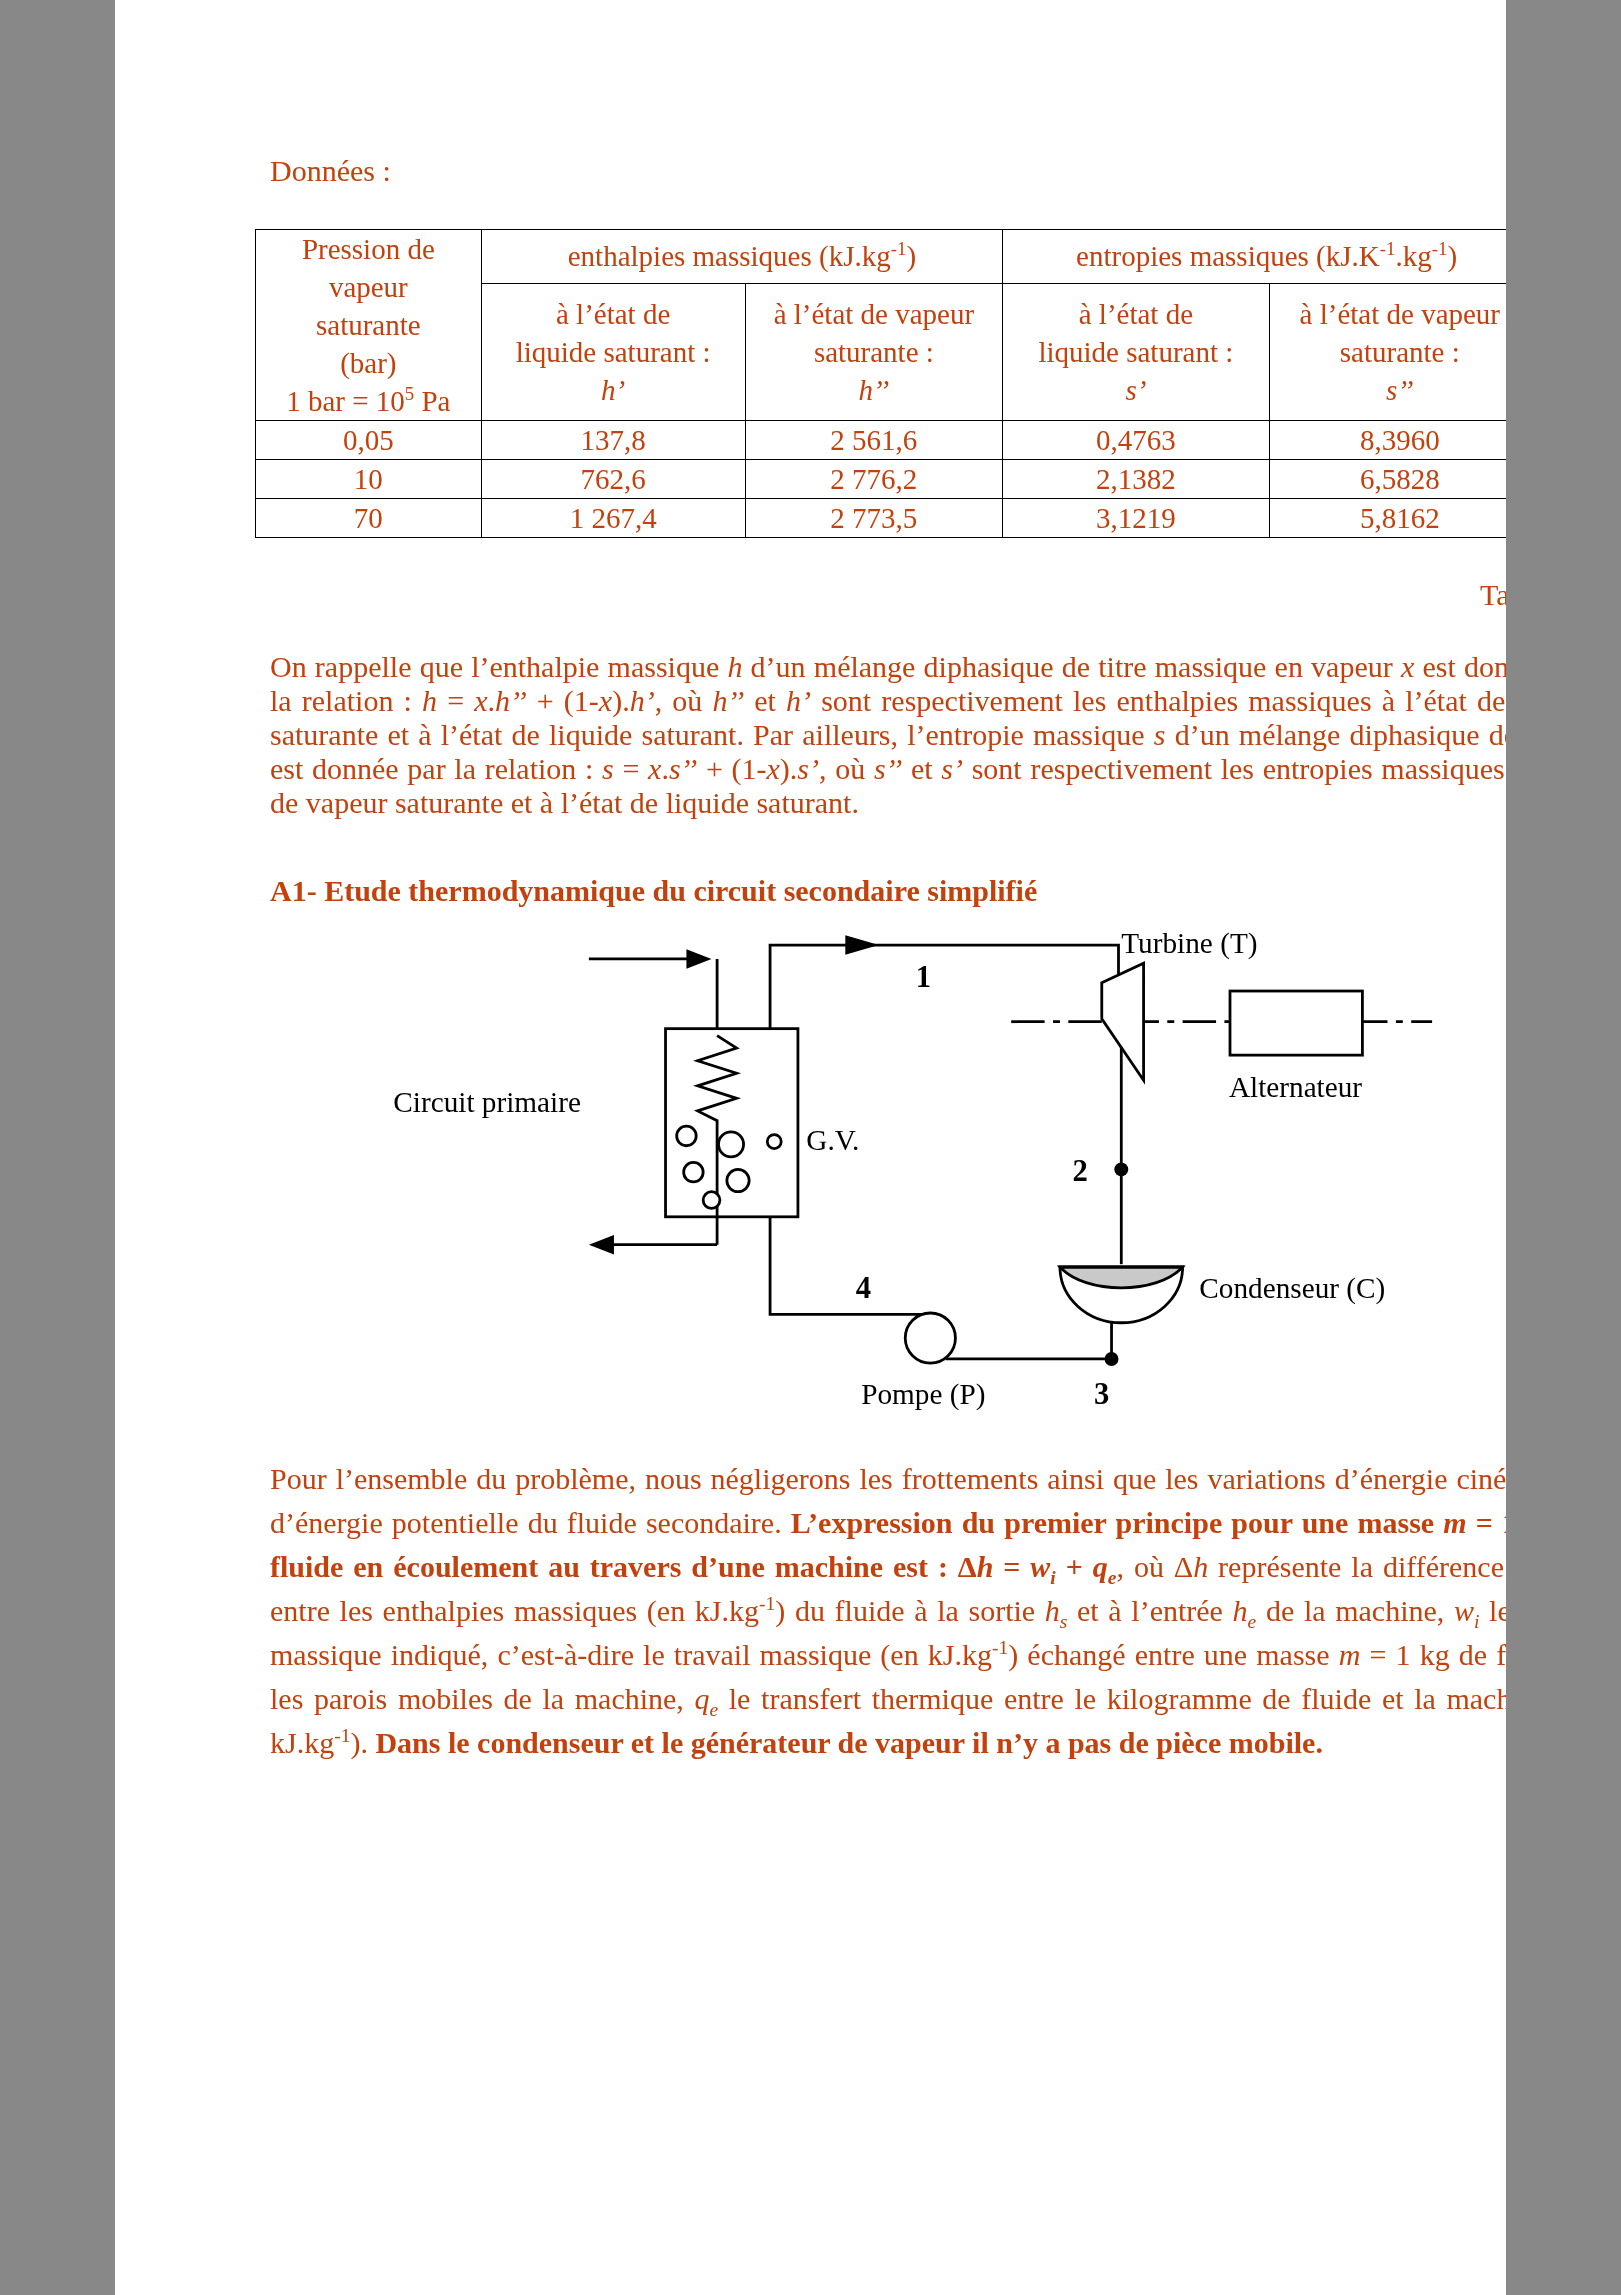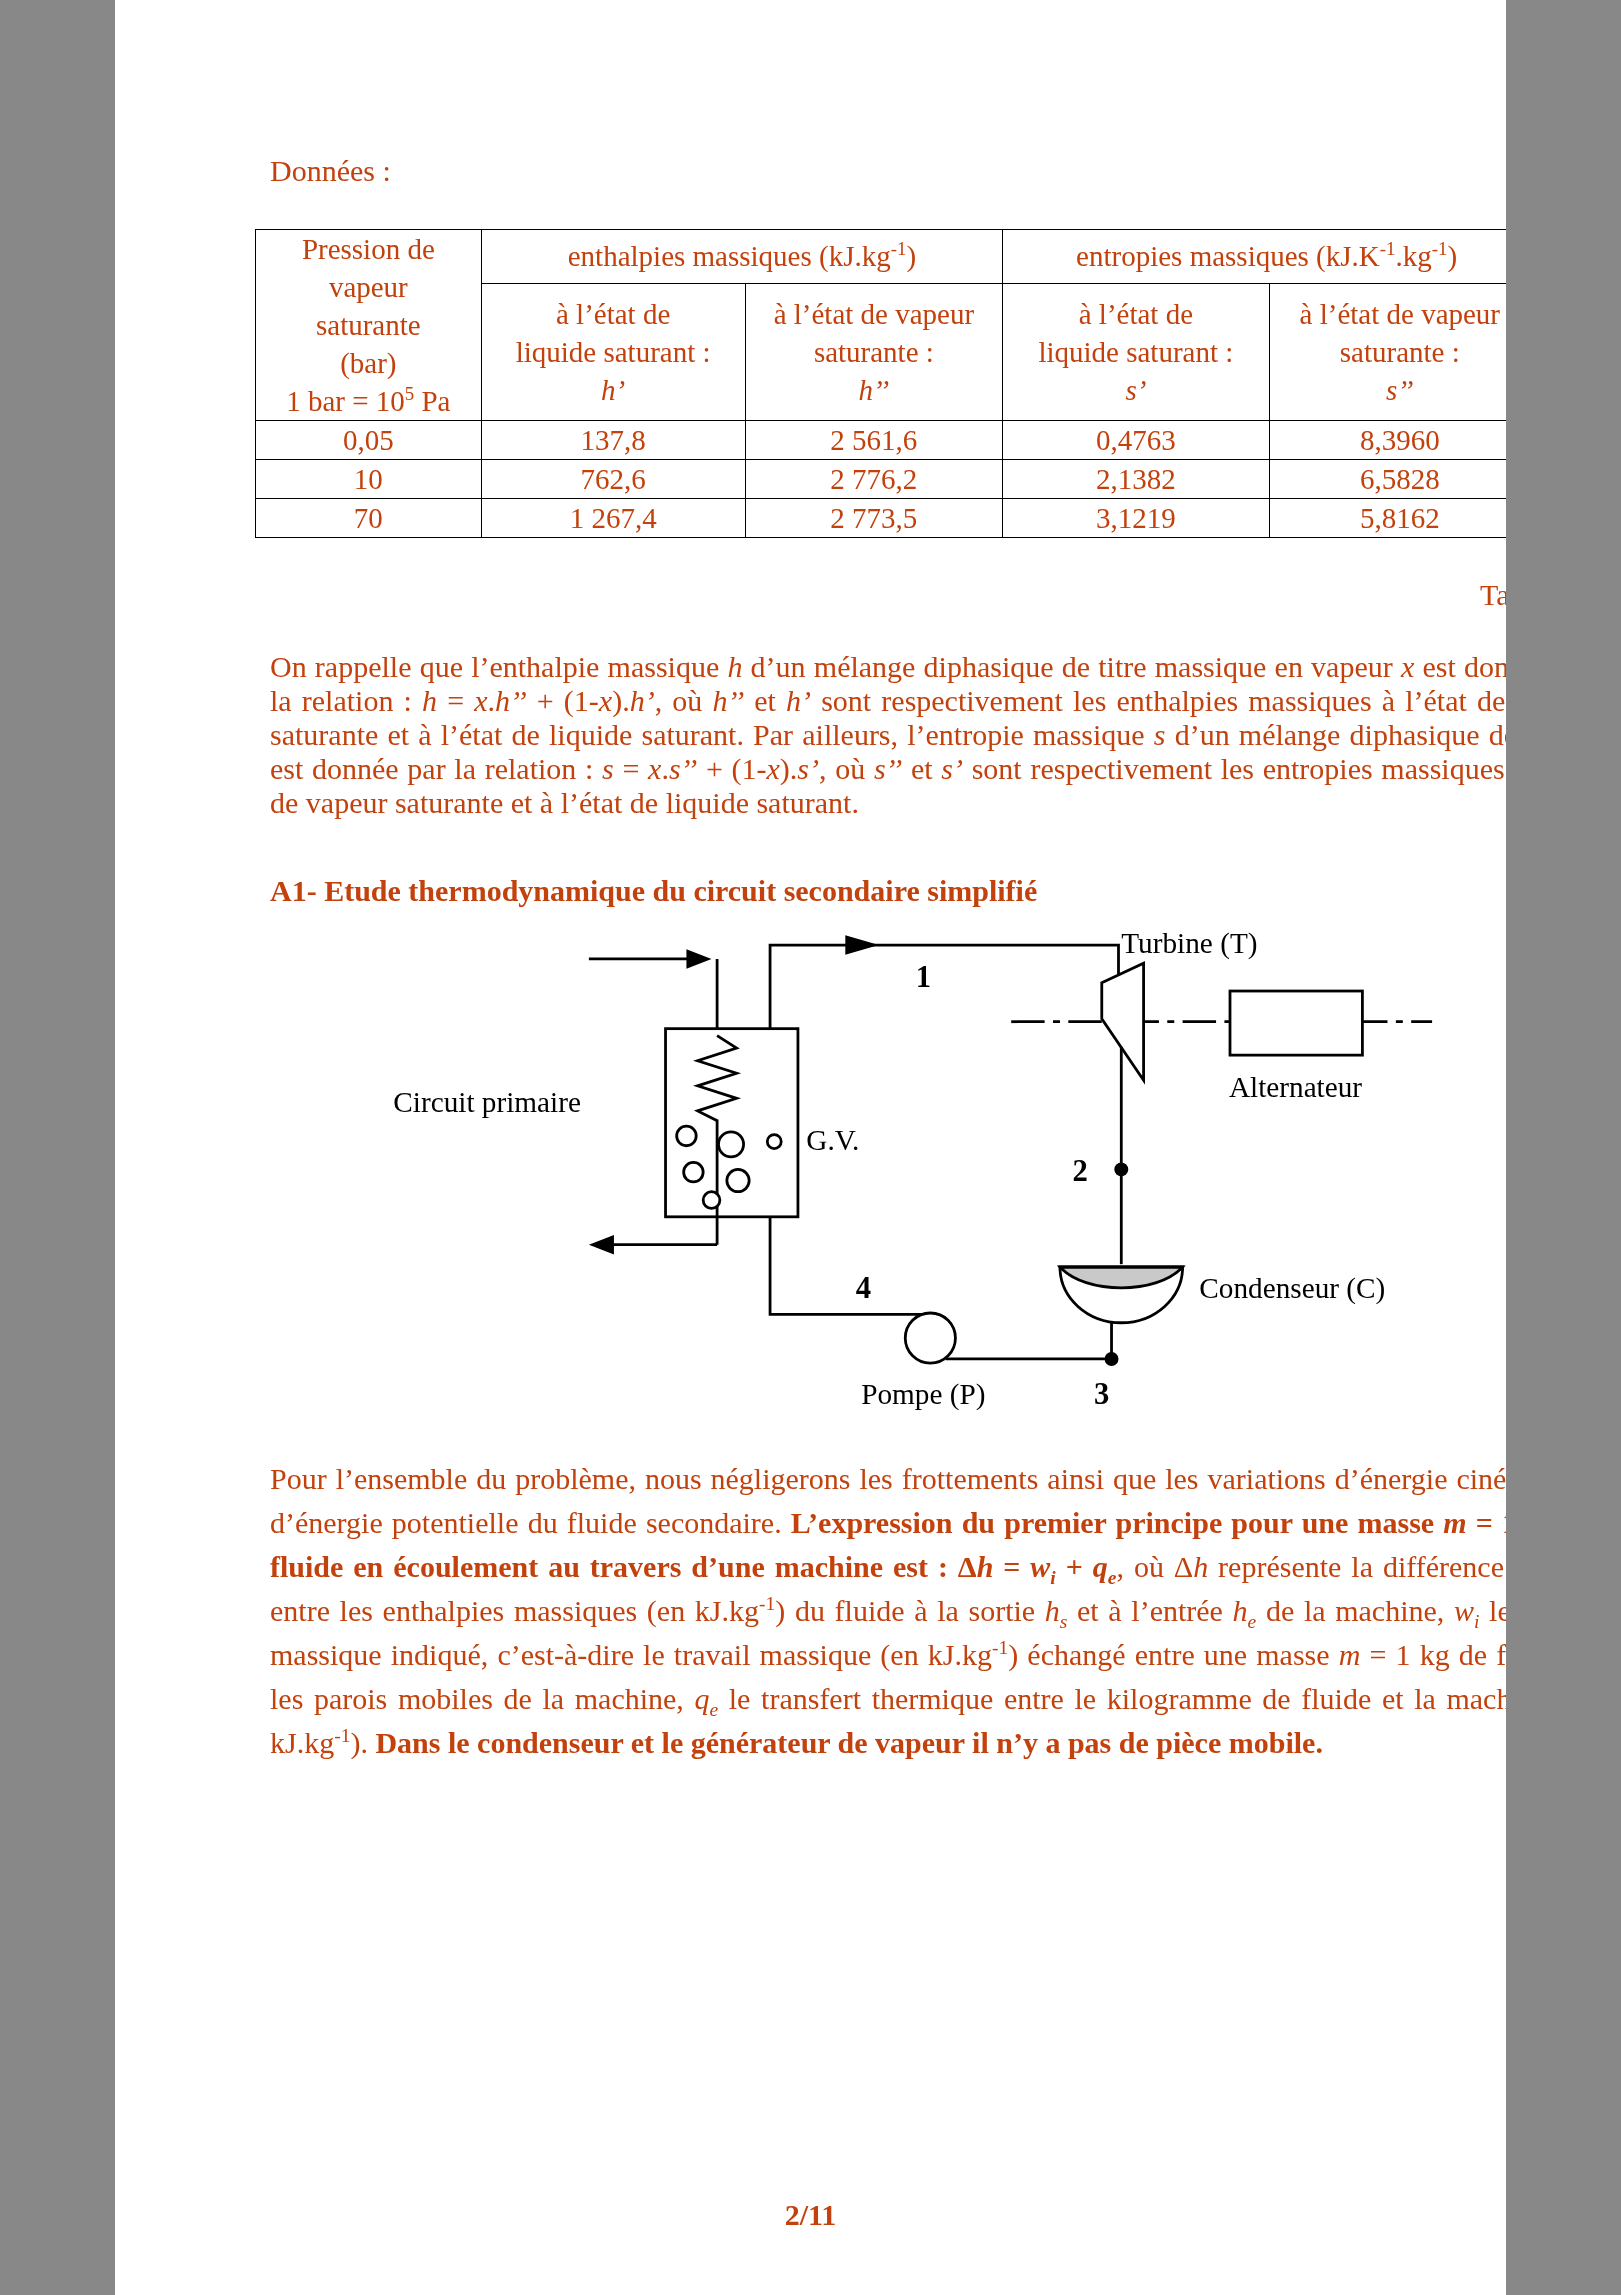--- a/index.html
+++ b/index.html
@@ -177,15 +177,14 @@
         <text class="num" x="538" y="184" text-anchor="end">2</text>
         <text class="num" x="548" y="344" text-anchor="middle">3</text>
         <text class="num" x="377" y="268" text-anchor="middle">4</text>
       </svg>
     </figure>
 
     <p class="principle">Pour l’ensemble du problème, nous négligerons les frottements ainsi que les variations d’énergie cinétique et d’énergie potentielle du fluide secondaire. <b>L’expression du premier principe pour une masse <i>m</i> = 1 kg de fluide en écoulement au travers d’une machine est : Δ<i>h</i> = <i>w<sub>i</sub></i> + <i>q<sub>e</sub></i></b>, où Δ<i>h</i> représente la différence <i>h<sub>s</sub></i> − <i>h<sub>e</sub></i> entre les enthalpies massiques (en kJ.kg<sup>-1</sup>) du fluide à la sortie <i>h<sub>s</sub></i> et à l’entrée <i>h<sub>e</sub></i> de la machine, <i>w<sub>i</sub></i> le travail massique indiqué, c’est-à-dire le travail massique (en kJ.kg<sup>-1</sup>) échangé entre une masse <i>m</i> = 1 kg de fluide et les parois mobiles de la machine, <i>q<sub>e</sub></i> le transfert thermique entre le kilogramme de fluide et la machine (en kJ.kg<sup>-1</sup>). <b>Dans le condenseur et le générateur de vapeur il n’y a pas de pièce mobile.</b></p>
 
   </div>
 
-  <div class="pagenum">2/11</div>
 </div>
 
 
 </body></html>

